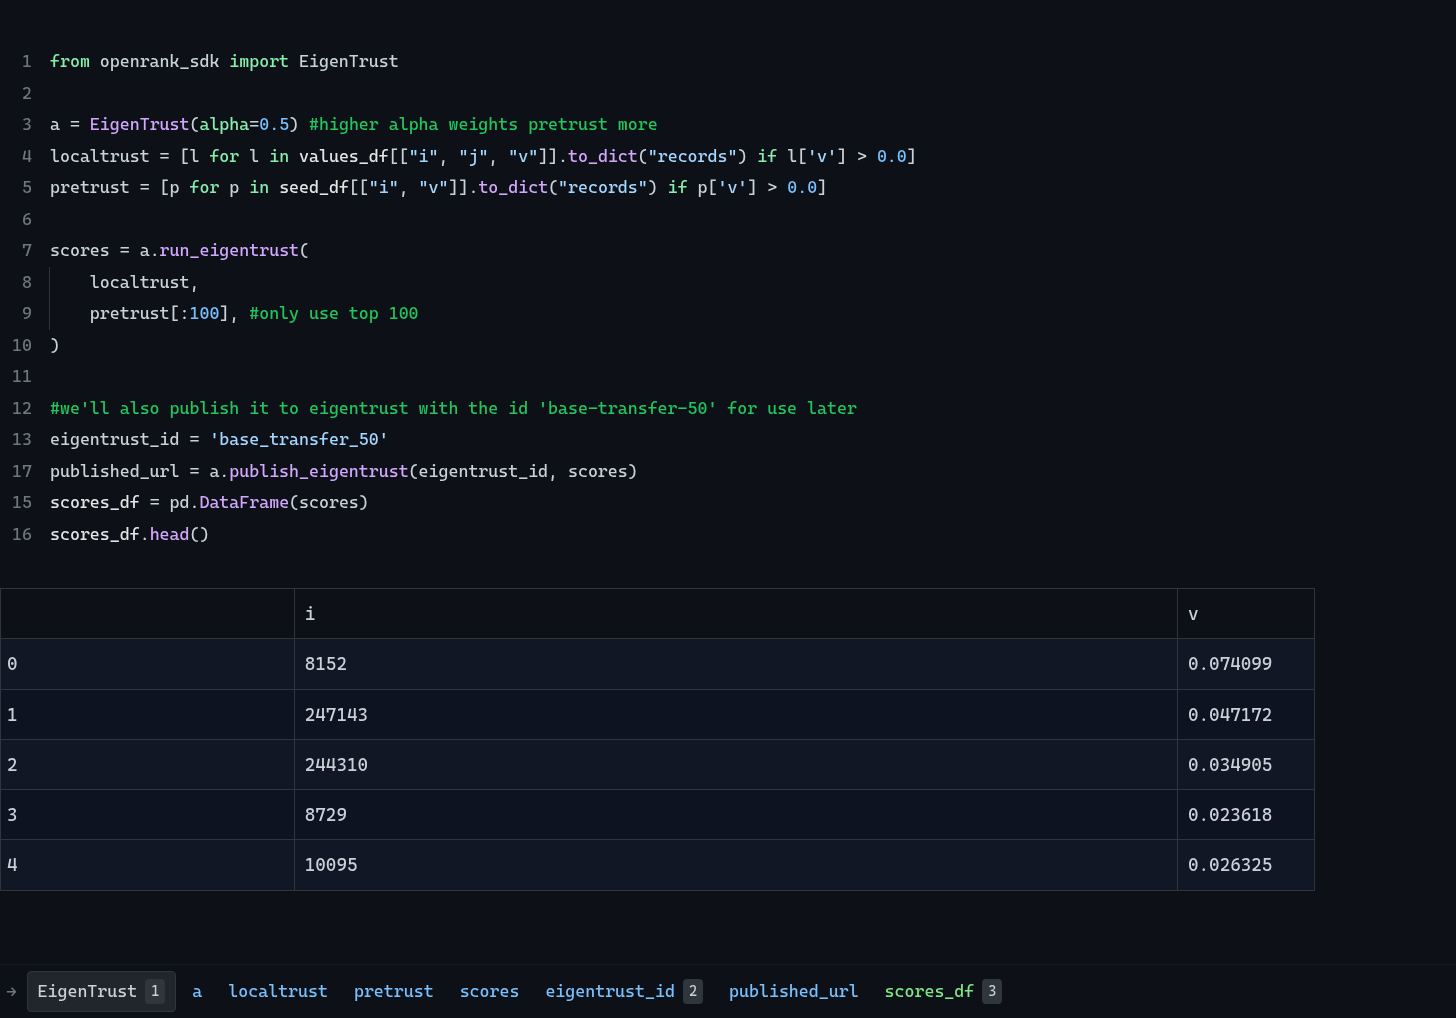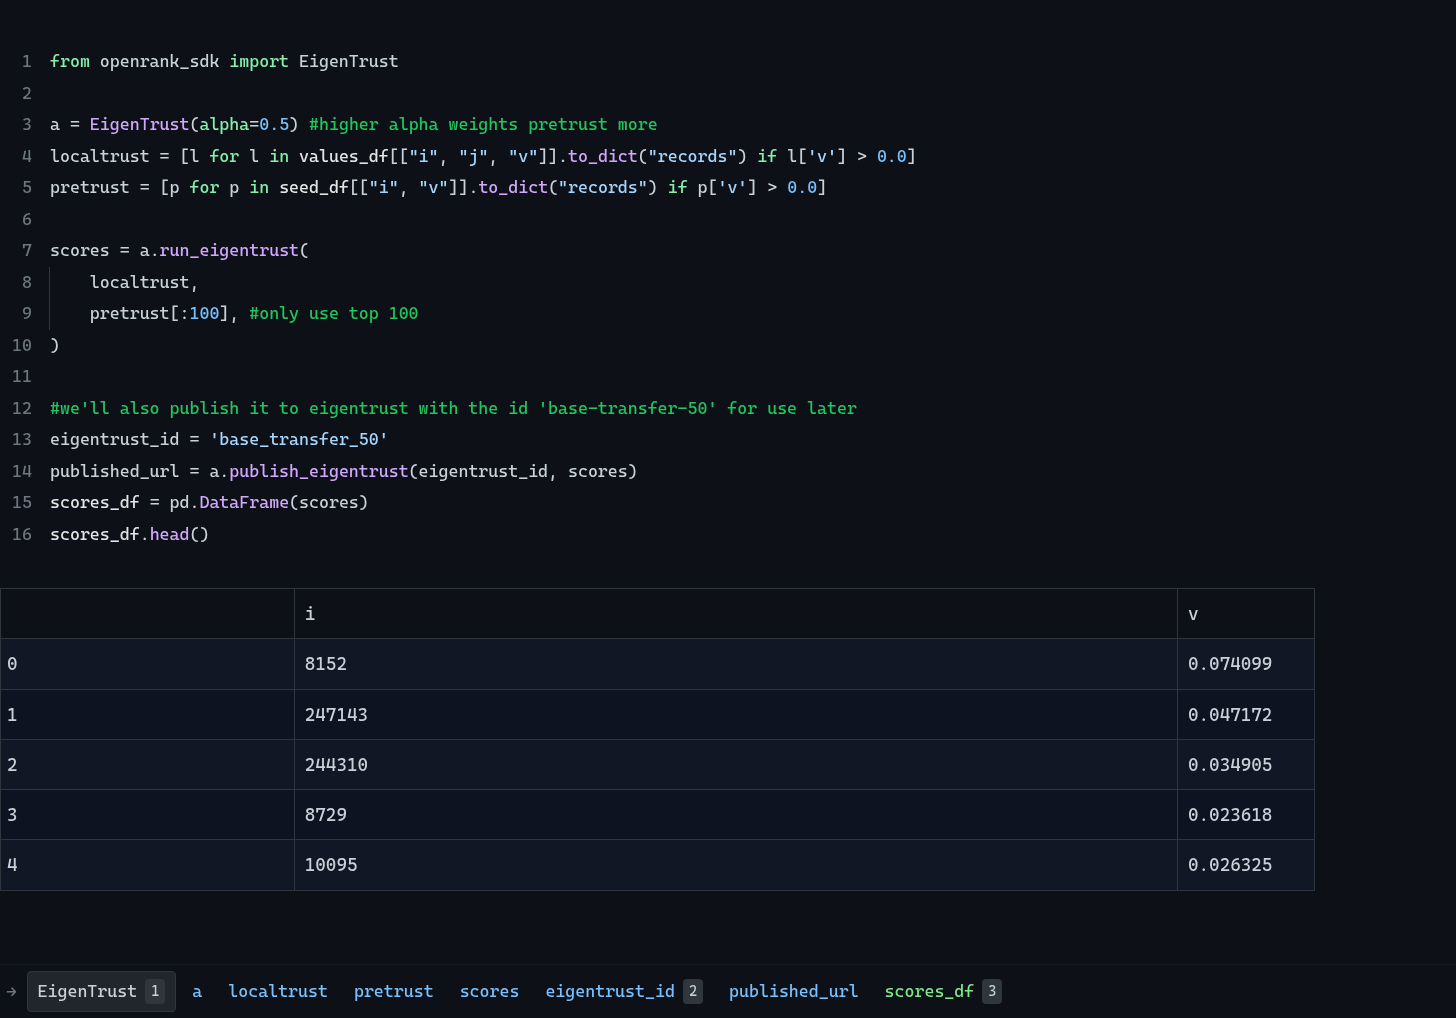--- a/index.html
+++ b/index.html
@@ -132,21 +132,21 @@
       <div>4</div>
       <div>5</div>
       <div>6</div>
       <div>7</div>
       <div>8</div>
       <div>9</div>
       <div>10</div>
       <div>11</div>
       <div>12</div>
       <div>13</div>
-      <div>14</div>
+      <div>17</div>
       <div>15</div>
       <div>16</div>
     </div>
   <div class="code" id="code"><div class="code-line"><span class="kw">from</span><span class="var"> openrank_sdk </span><span class="kw">import</span><span class="var"> EigenTrust</span></div><div class="code-line"></div><div class="code-line"><span class="var">a </span><span class="op">=</span><span class="var"> </span><span class="fn">EigenTrust</span><span class="op">(</span><span class="param">alpha</span><span class="op">=</span><span class="num">0.5</span><span class="op">) </span><span class="cmt">#higher alpha weights pretrust more</span></div><div class="code-line"><span class="var">localtrust </span><span class="op">=</span><span class="var"> [l </span><span class="kw">for</span><span class="var"> l </span><span class="kw">in</span><span class="var"> </span><span class="builtin">values_df</span><span class="op">[[</span><span class="str">"i"</span><span class="op">, </span><span class="str">"j"</span><span class="op">, </span><span class="str">"v"</span><span class="op">]].</span><span class="fn">to_dict</span><span class="op">(</span><span class="str">"records"</span><span class="op">) </span><span class="kw">if</span><span class="var"> l[</span><span class="str">'v'</span><span class="var">] </span><span class="op">&gt;</span><span class="var"> </span><span class="num">0.0</span><span class="op">]</span></div><div class="code-line"><span class="var">pretrust </span><span class="op">=</span><span class="var"> [p </span><span class="kw">for</span><span class="var"> p </span><span class="kw">in</span><span class="var"> </span><span class="builtin">seed_df</span><span class="op">[[</span><span class="str">"i"</span><span class="op">, </span><span class="str">"v"</span><span class="op">]].</span><span class="fn">to_dict</span><span class="op">(</span><span class="str">"records"</span><span class="op">) </span><span class="kw">if</span><span class="var"> p[</span><span class="str">'v'</span><span class="var">] </span><span class="op">&gt;</span><span class="var"> </span><span class="num">0.0</span><span class="op">]</span></div><div class="code-line"></div><div class="code-line"><span class="var">scores </span><span class="op">=</span><span class="var"> a.</span><span class="fn">run_eigentrust</span><span class="op">(</span></div><div class="code-line"><span class="indent-guide"></span><span class="var">    localtrust</span><span class="op">,</span></div><div class="code-line"><span class="indent-guide"></span><span class="var">    pretrust[:</span><span class="num">100</span><span class="var">]</span><span class="op">, </span><span class="cmt">#only use top 100</span></div><div class="code-line"><span class="op">)</span></div><div class="code-line"></div><div class="code-line"><span class="cmt">#we'll also publish it to eigentrust with the id 'base-transfer-50' for use later</span></div><div class="code-line"><span class="var">eigentrust_id </span><span class="op">=</span><span class="var"> </span><span class="str">'base_transfer_50'</span></div><div class="code-line"><span class="var">published_url </span><span class="op">=</span><span class="var"> a.</span><span class="fn">publish_eigentrust</span><span class="op">(eigentrust_id, scores)</span></div><div class="code-line"><span class="builtin">scores_df</span><span class="var"> </span><span class="op">=</span><span class="var"> pd.</span><span class="fn">DataFrame</span><span class="op">(scores)</span></div><div class="code-line"><span class="builtin">scores_df</span><span class="op">.</span><span class="fn">head</span><span class="op">()</span></div></div>
 </div>
 
 <div class="table-wrap">
   <table class="data-table">
     <thead>
       <tr>

